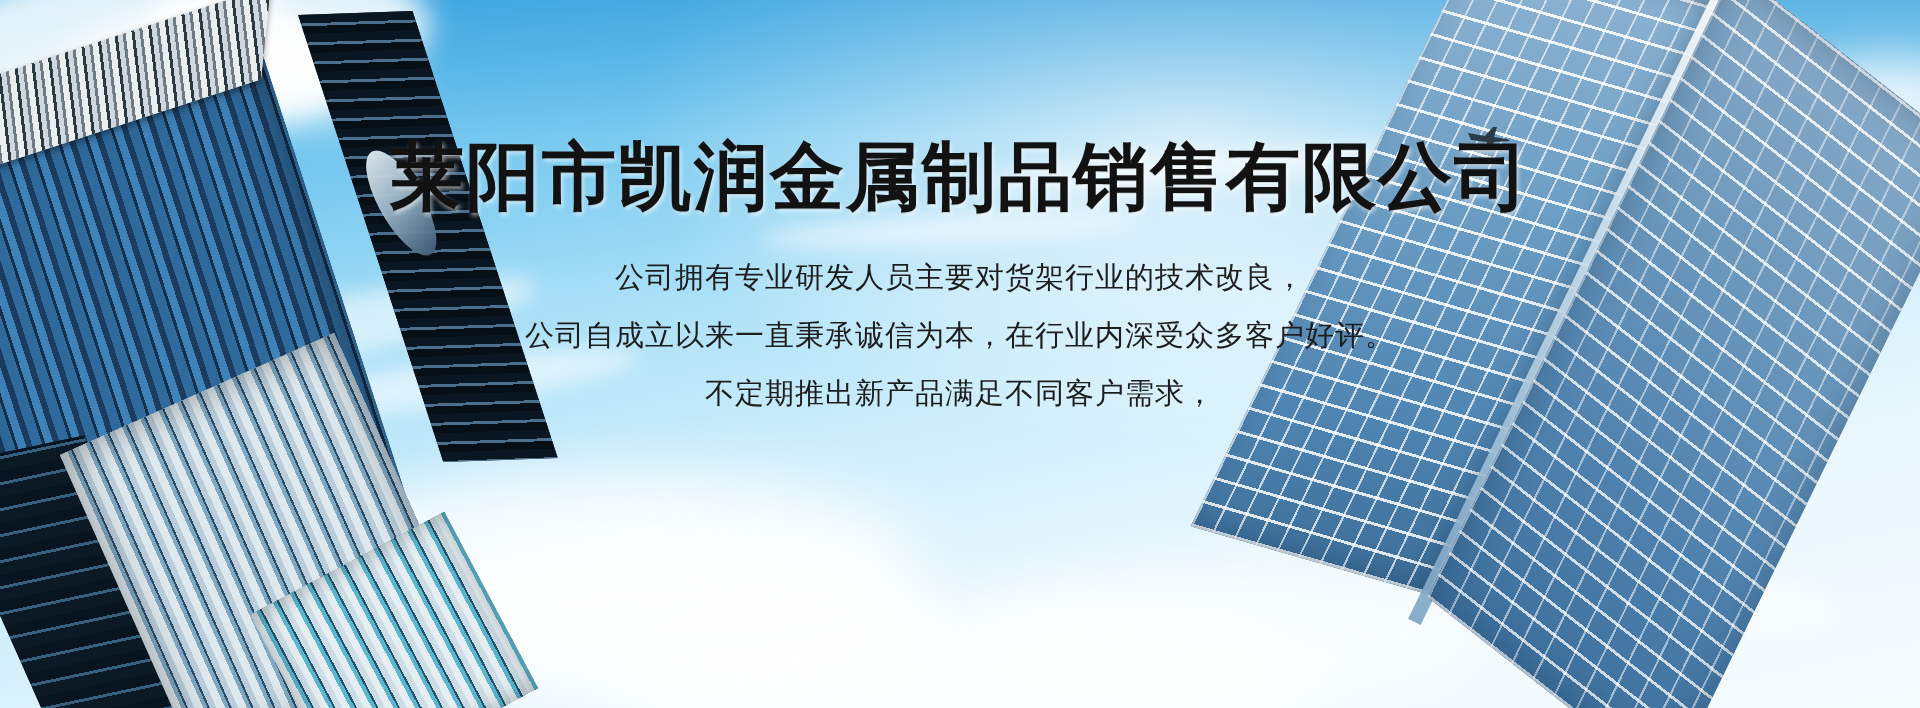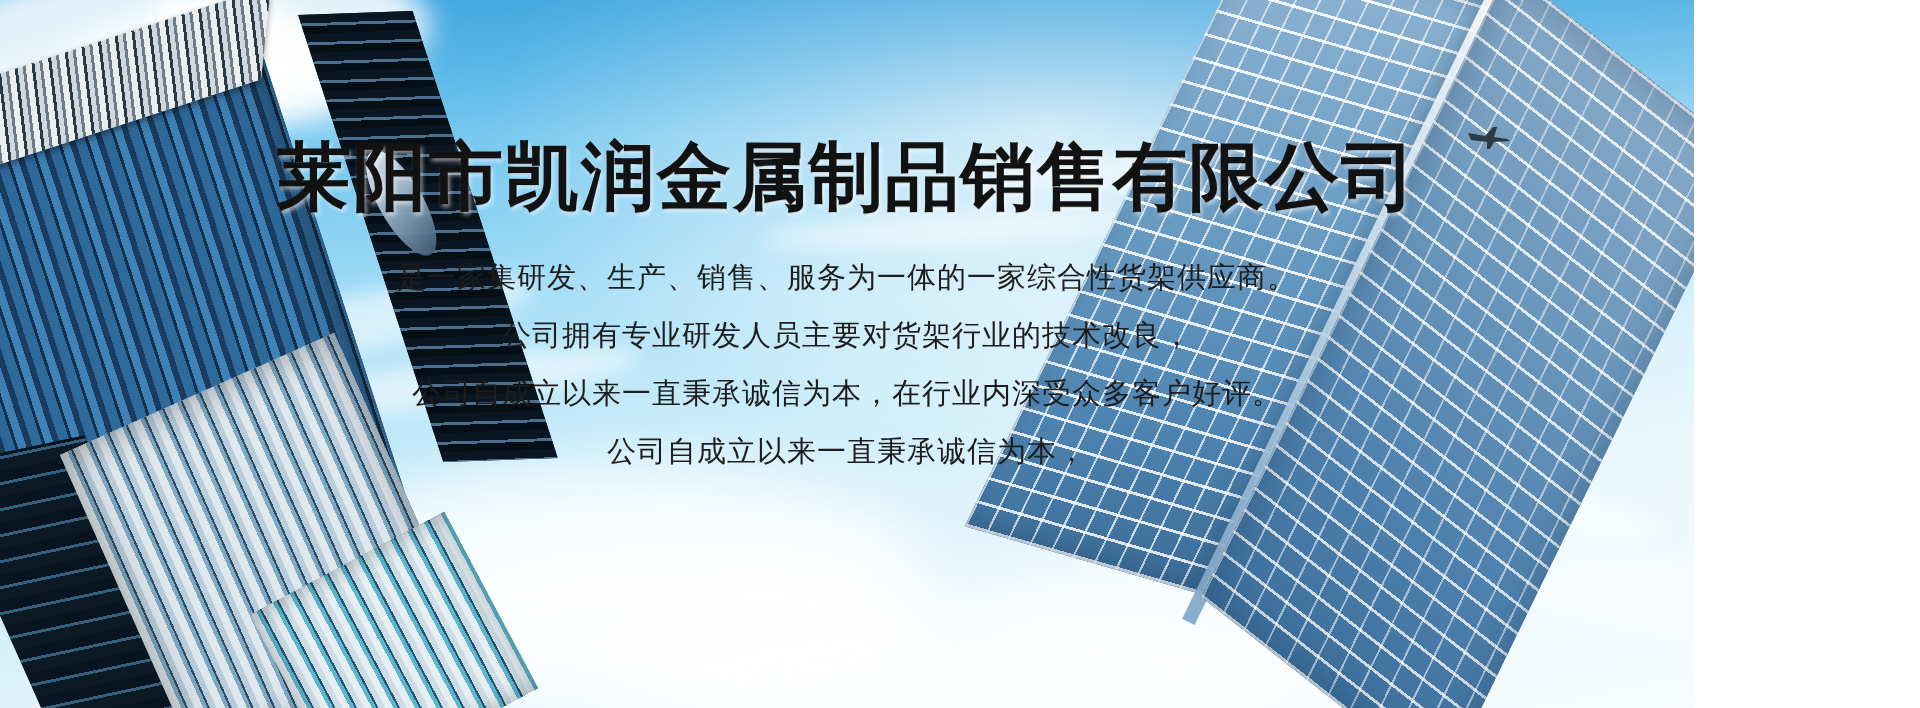--- a/index.html
+++ b/index.html
@@ -6,21 +6,21 @@
     margin: 0;
     padding: 0;
     background: #ffffff;
   }
   body {
     font-family: "Liberation Sans", "DejaVu Sans", sans-serif;
   }
 
   .banner {
     position: relative;
-    width: 1694px;
+    width: 1920px;
     height: 708px;
     overflow: hidden;
     background: #bfe4f5;
   }
 
   
   .sky {
     position: absolute;
     inset: 0;
     background:
@@ -349,20 +349,19 @@
   </div>
 
   <svg class="plane" viewBox="0 0 46 26">
     <path d="M2 9 L19 12 L27 3 L31 3 L28 13 L41 15 L44 17 L28 18 L24 25 L21 25 L21 18 L5 16 Z" fill="#2b3a44"></path>
   </svg>
 
   <div class="content">
     <h1 class="title">莱阳市凯润金属制品销售有限公司</h1>
 
     <div class="subtitle-block">
-      <p class="subline">是一家集研发、生产、销售、服务为一体的一家综合性货架供应商。</p>
       <p class="subline">公司拥有专业研发人员主要对货架行业的技术改良，</p>
       <p class="subline">公司自成立以来一直秉承诚信为本，在行业内深受众多客户好评。</p>
-      <p class="subline">公司自成立以来一直秉承诚信为本，</p>
+      <p class="subline">不定期推出新产品满足不同客户需求，</p>
     </div>
   </div>
 
 </div>
 
 </body></html>

